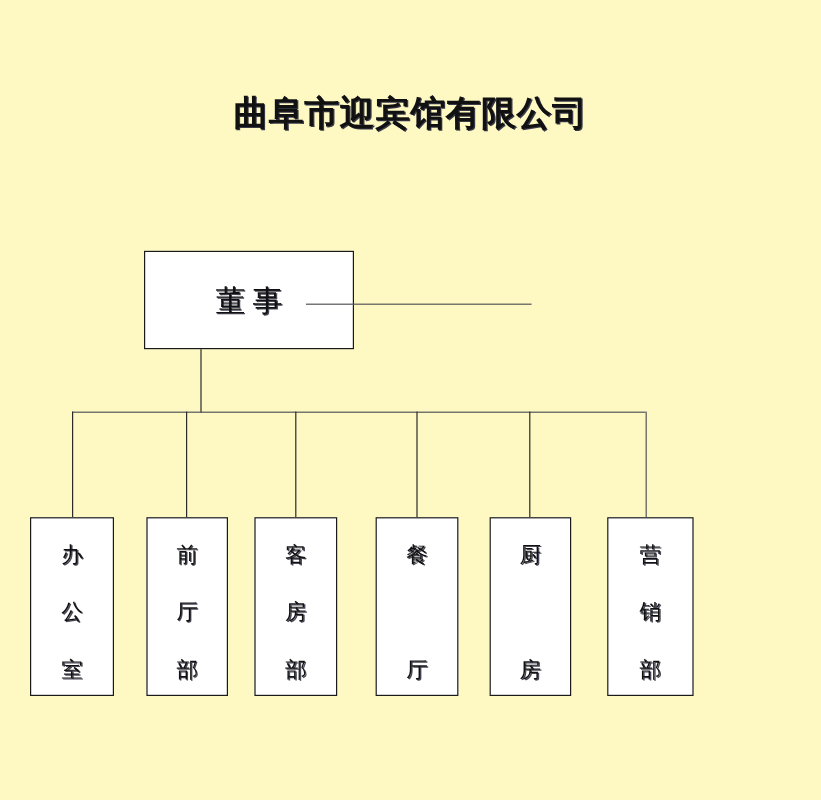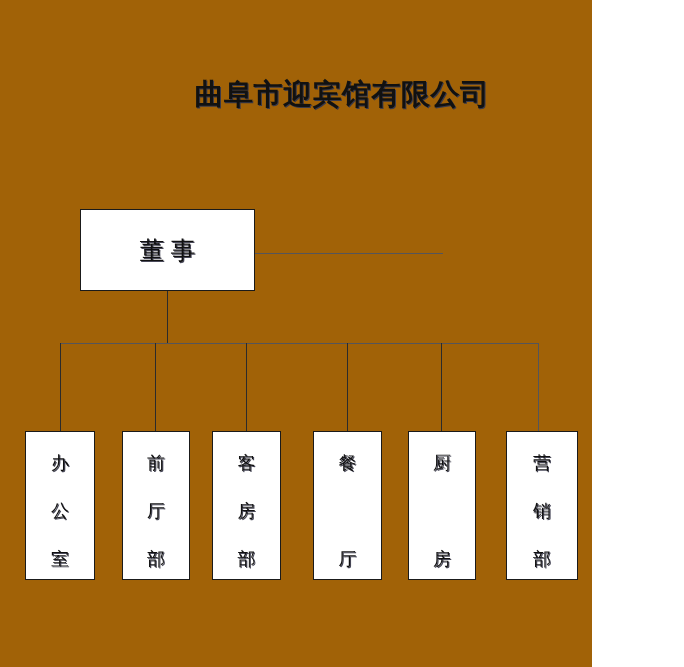--- a/index.html
+++ b/index.html
@@ -2,23 +2,23 @@
 <html><head>
 <meta charset="utf-8">
 <style>
   html, body {
     margin: 0;
     padding: 0;
     background: #ffffff;
   }
   #page {
     position: relative;
-    width: 592px;
+    width: 684px;
     height: 667px;
-    background: #a16207;
+    background: #fef9c3;
     overflow: hidden;
     font-family: "DejaVu Serif", "Liberation Serif", serif;
   }
 
   
   .chart-title {
     position: absolute;
     left: 0;
     top: 74px;
     width: 684px;
@@ -46,20 +46,21 @@
     text-shadow: 1px 1px 0 #4a4a5a;
   }
 
   
   .node-top {
     font-family: "DejaVu Serif", "Liberation Serif", serif;
     font-size: 25px;
     font-weight: normal;
     letter-spacing: 6px;
     text-indent: 6px;
+    margin-left: 40px;
   }
 
   
   .node-dept {
     flex-direction: column;
     font-family: "DejaVu Serif", "Liberation Serif", serif;
     font-size: 18px;
     font-weight: normal;
   }
   .node-dept .vchar {

